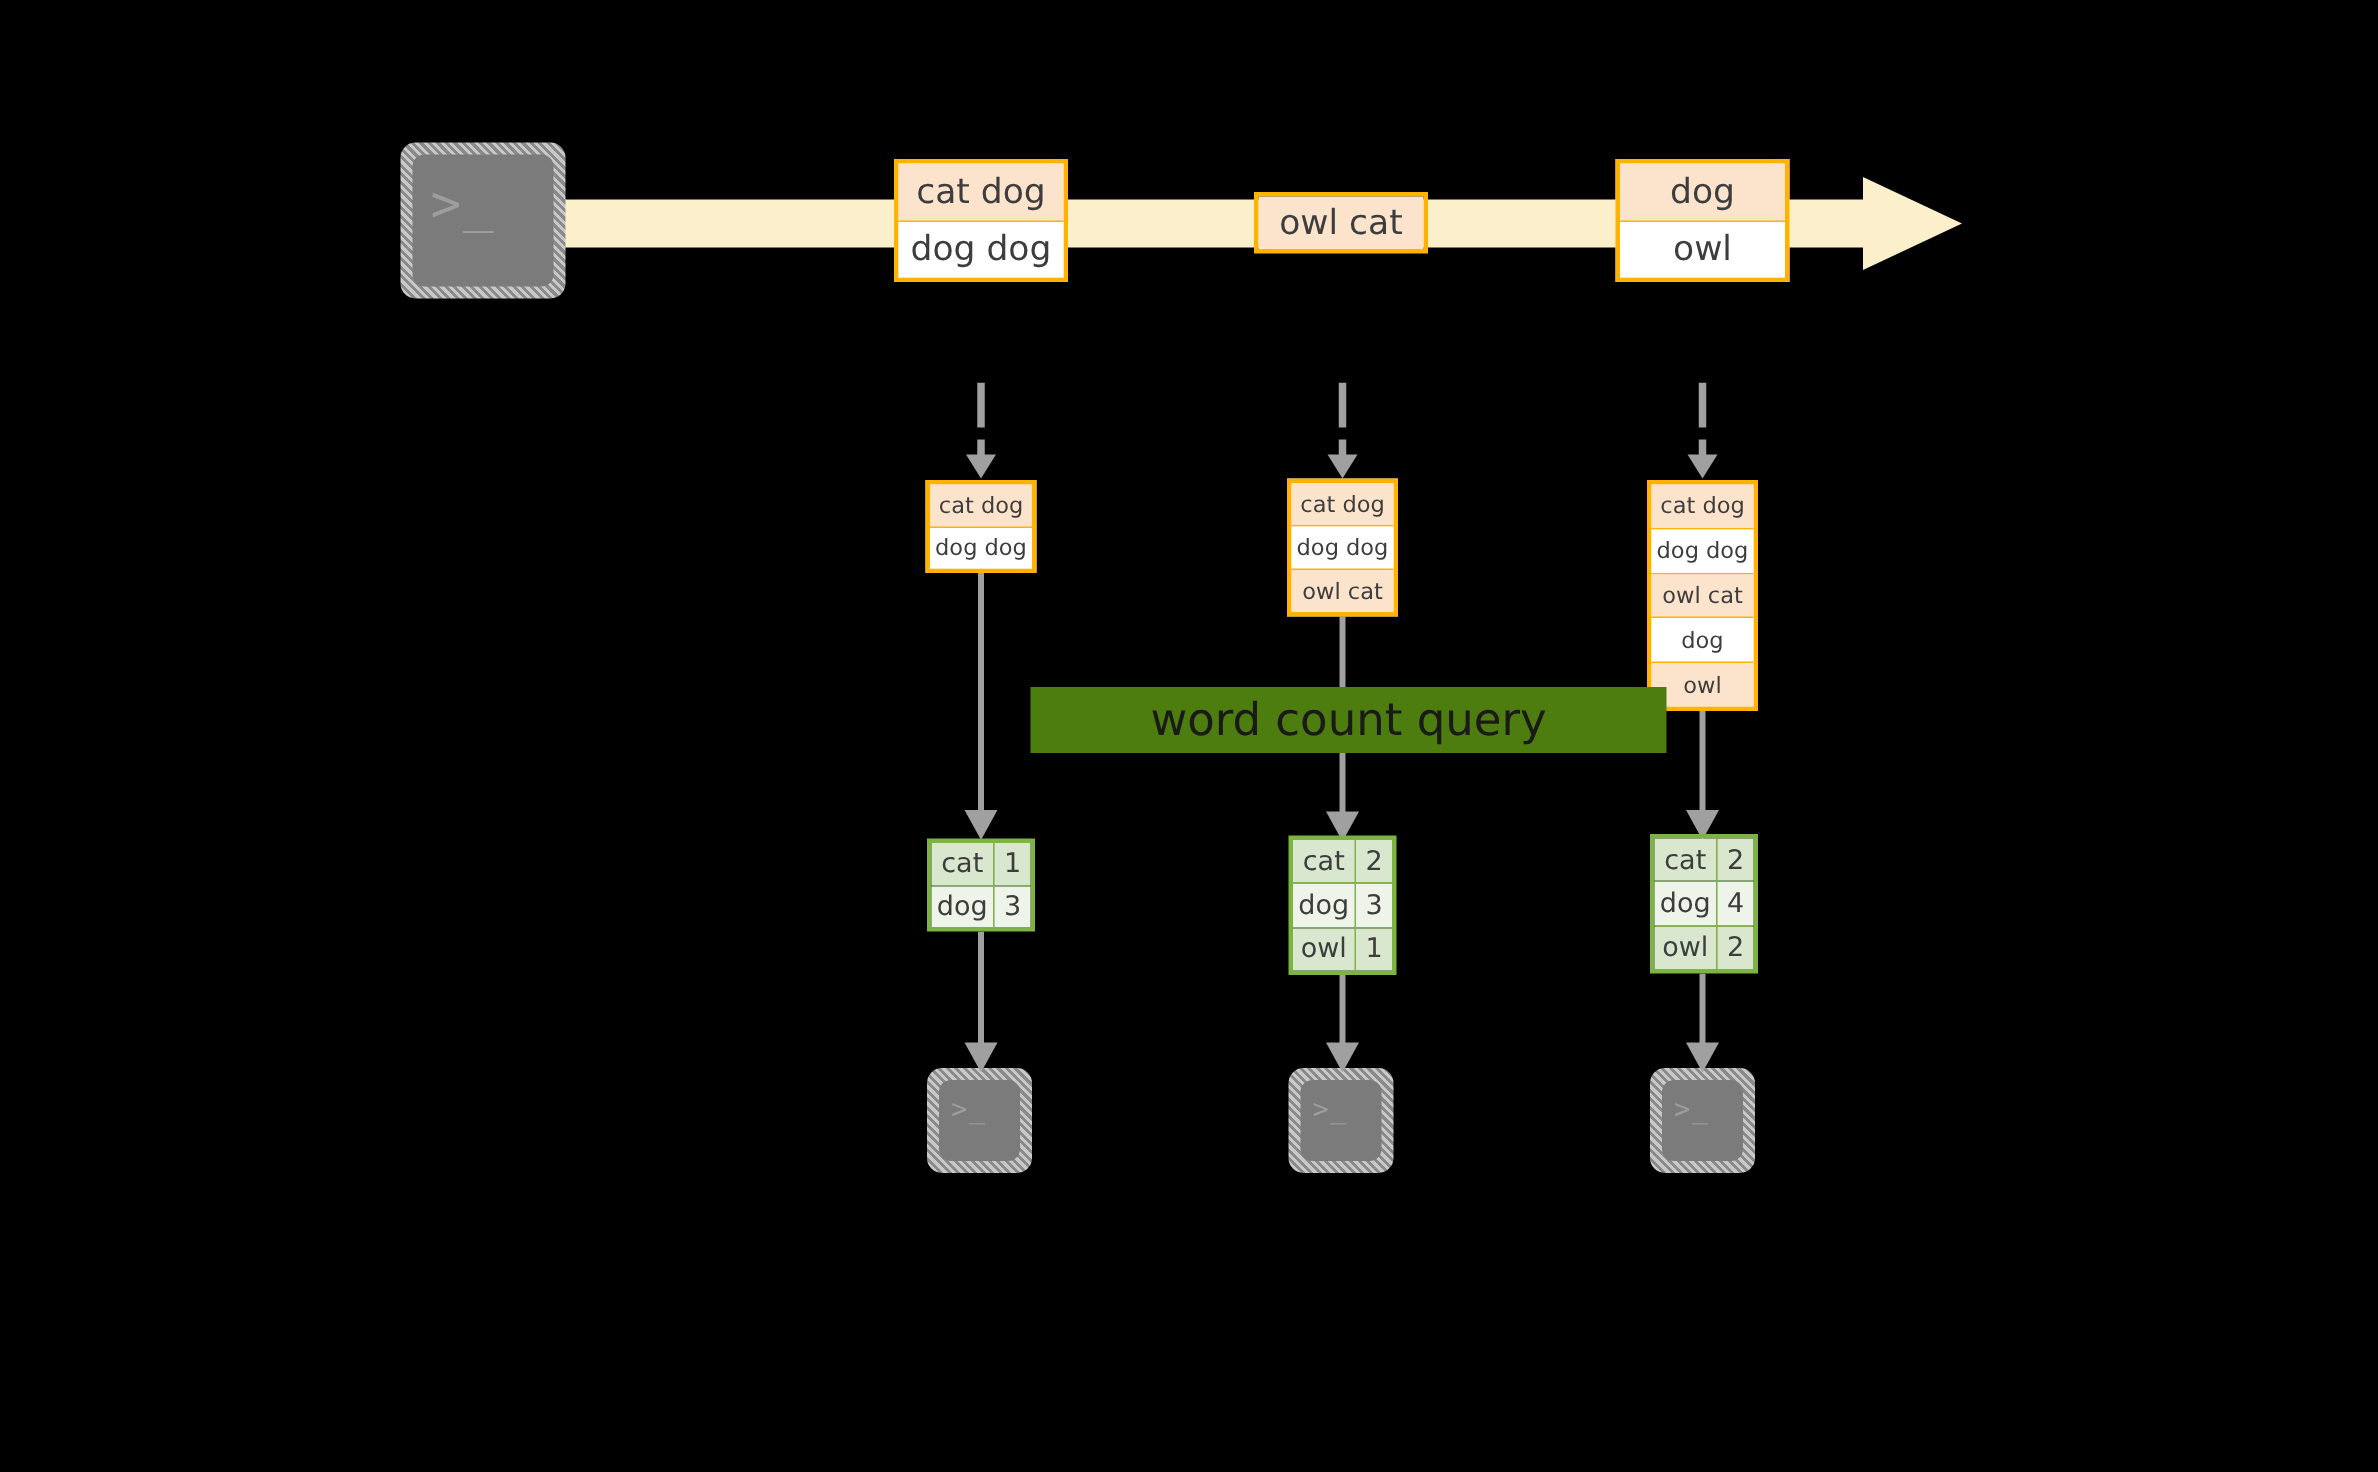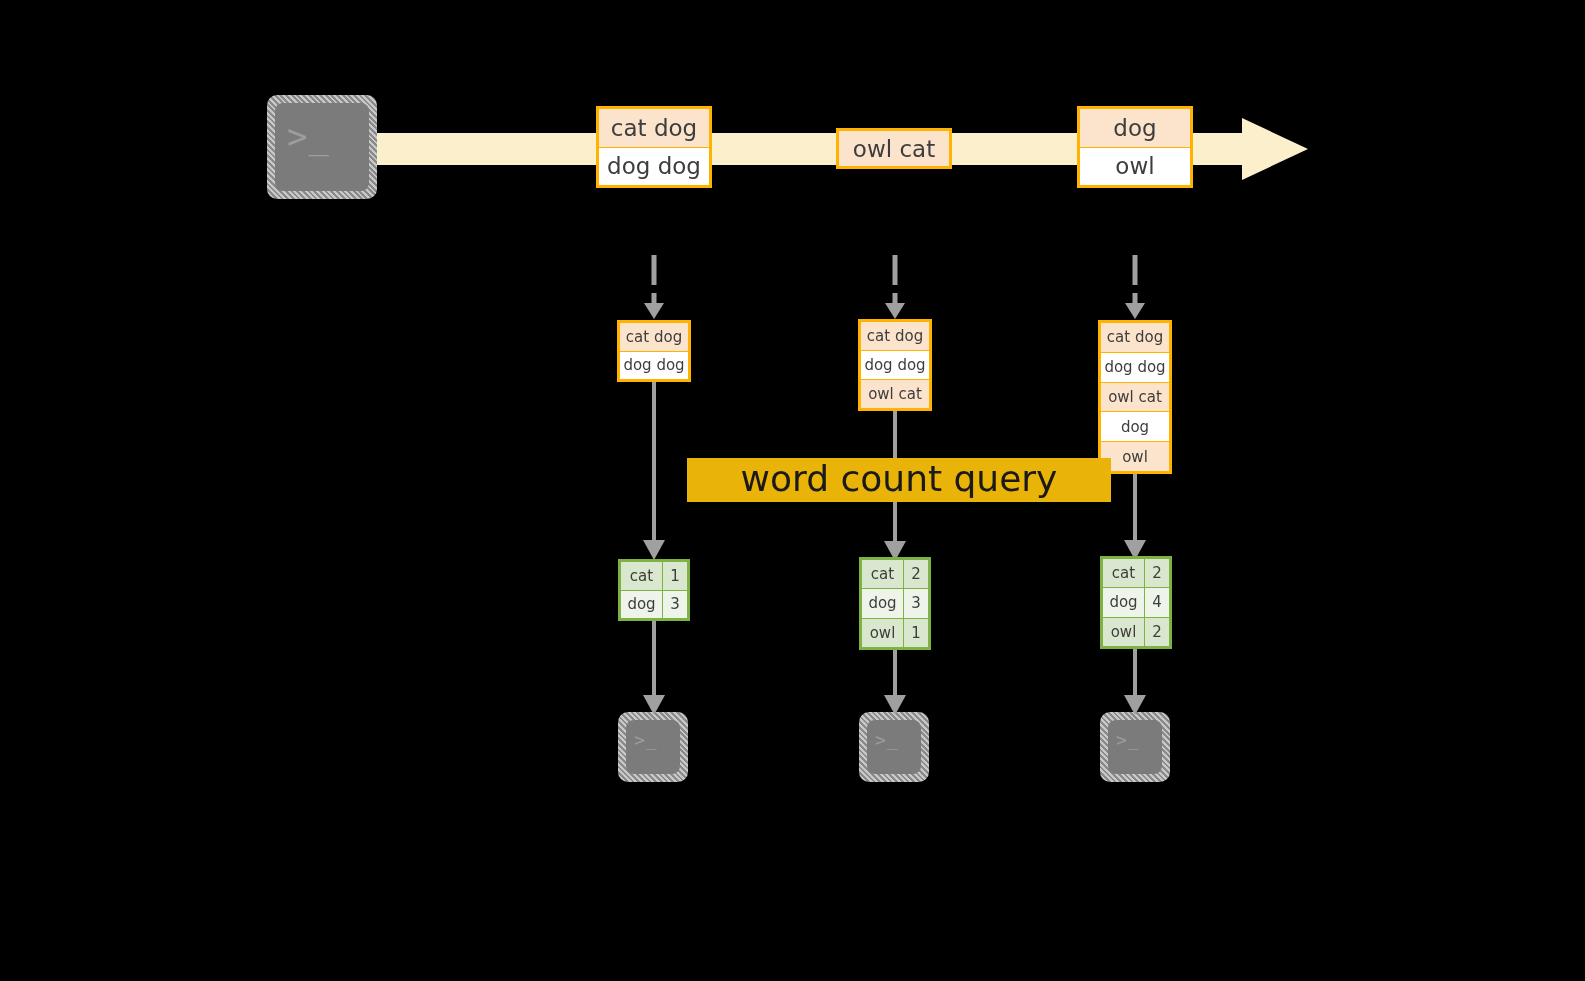--- a/index.html
+++ b/index.html
@@ -98,43 +98,44 @@
     flex: 1 1 auto;
     display: flex;
     border-bottom: 1.5px solid #7cb342;
   }
   .res-row:last-child { border-bottom: none; }
   .res-k, .res-v {
     box-sizing: border-box;
     display: flex;
     align-items: center;
     justify-content: center;
-    font-size: 15px;
+    font-size: 18px;
     color: #3d3d3d;
   }
   .res-k { flex: 0 0 42px; border-right: 1.5px solid #7cb342; }
   .res-v { flex: 1 1 auto; }
   .res-row.dark  .res-k, .res-row.dark  .res-v { background: #d9e7cf; }
   .res-row.light .res-k, .res-row.light .res-v { background: #eef4e9; }
 
   
   .conn {
     position: absolute;
     pointer-events: none;
     z-index: 2;
   }
 
   
   .query-label {
     position: absolute;
-    background: #eab308;
+    background: #4d7c0f;
     color: #1a1a1a;
     display: flex;
+    align-items: center;
     justify-content: center;
-    font-size: 36px;
+    font-size: 30px;
     z-index: 20;
   }
 </style>
 </head>
 <body>
 
 <div id="stage">
 
   <svg class="timeline-arrow" style="left:360px; top:118px; width:950px; height:62px;" viewBox="0 0 950 62">
     <path d="M0,15 L882,15 L882,0 L948,31 L882,62 L882,47 L0,47 Z" fill="#fcf0cc"></path>

